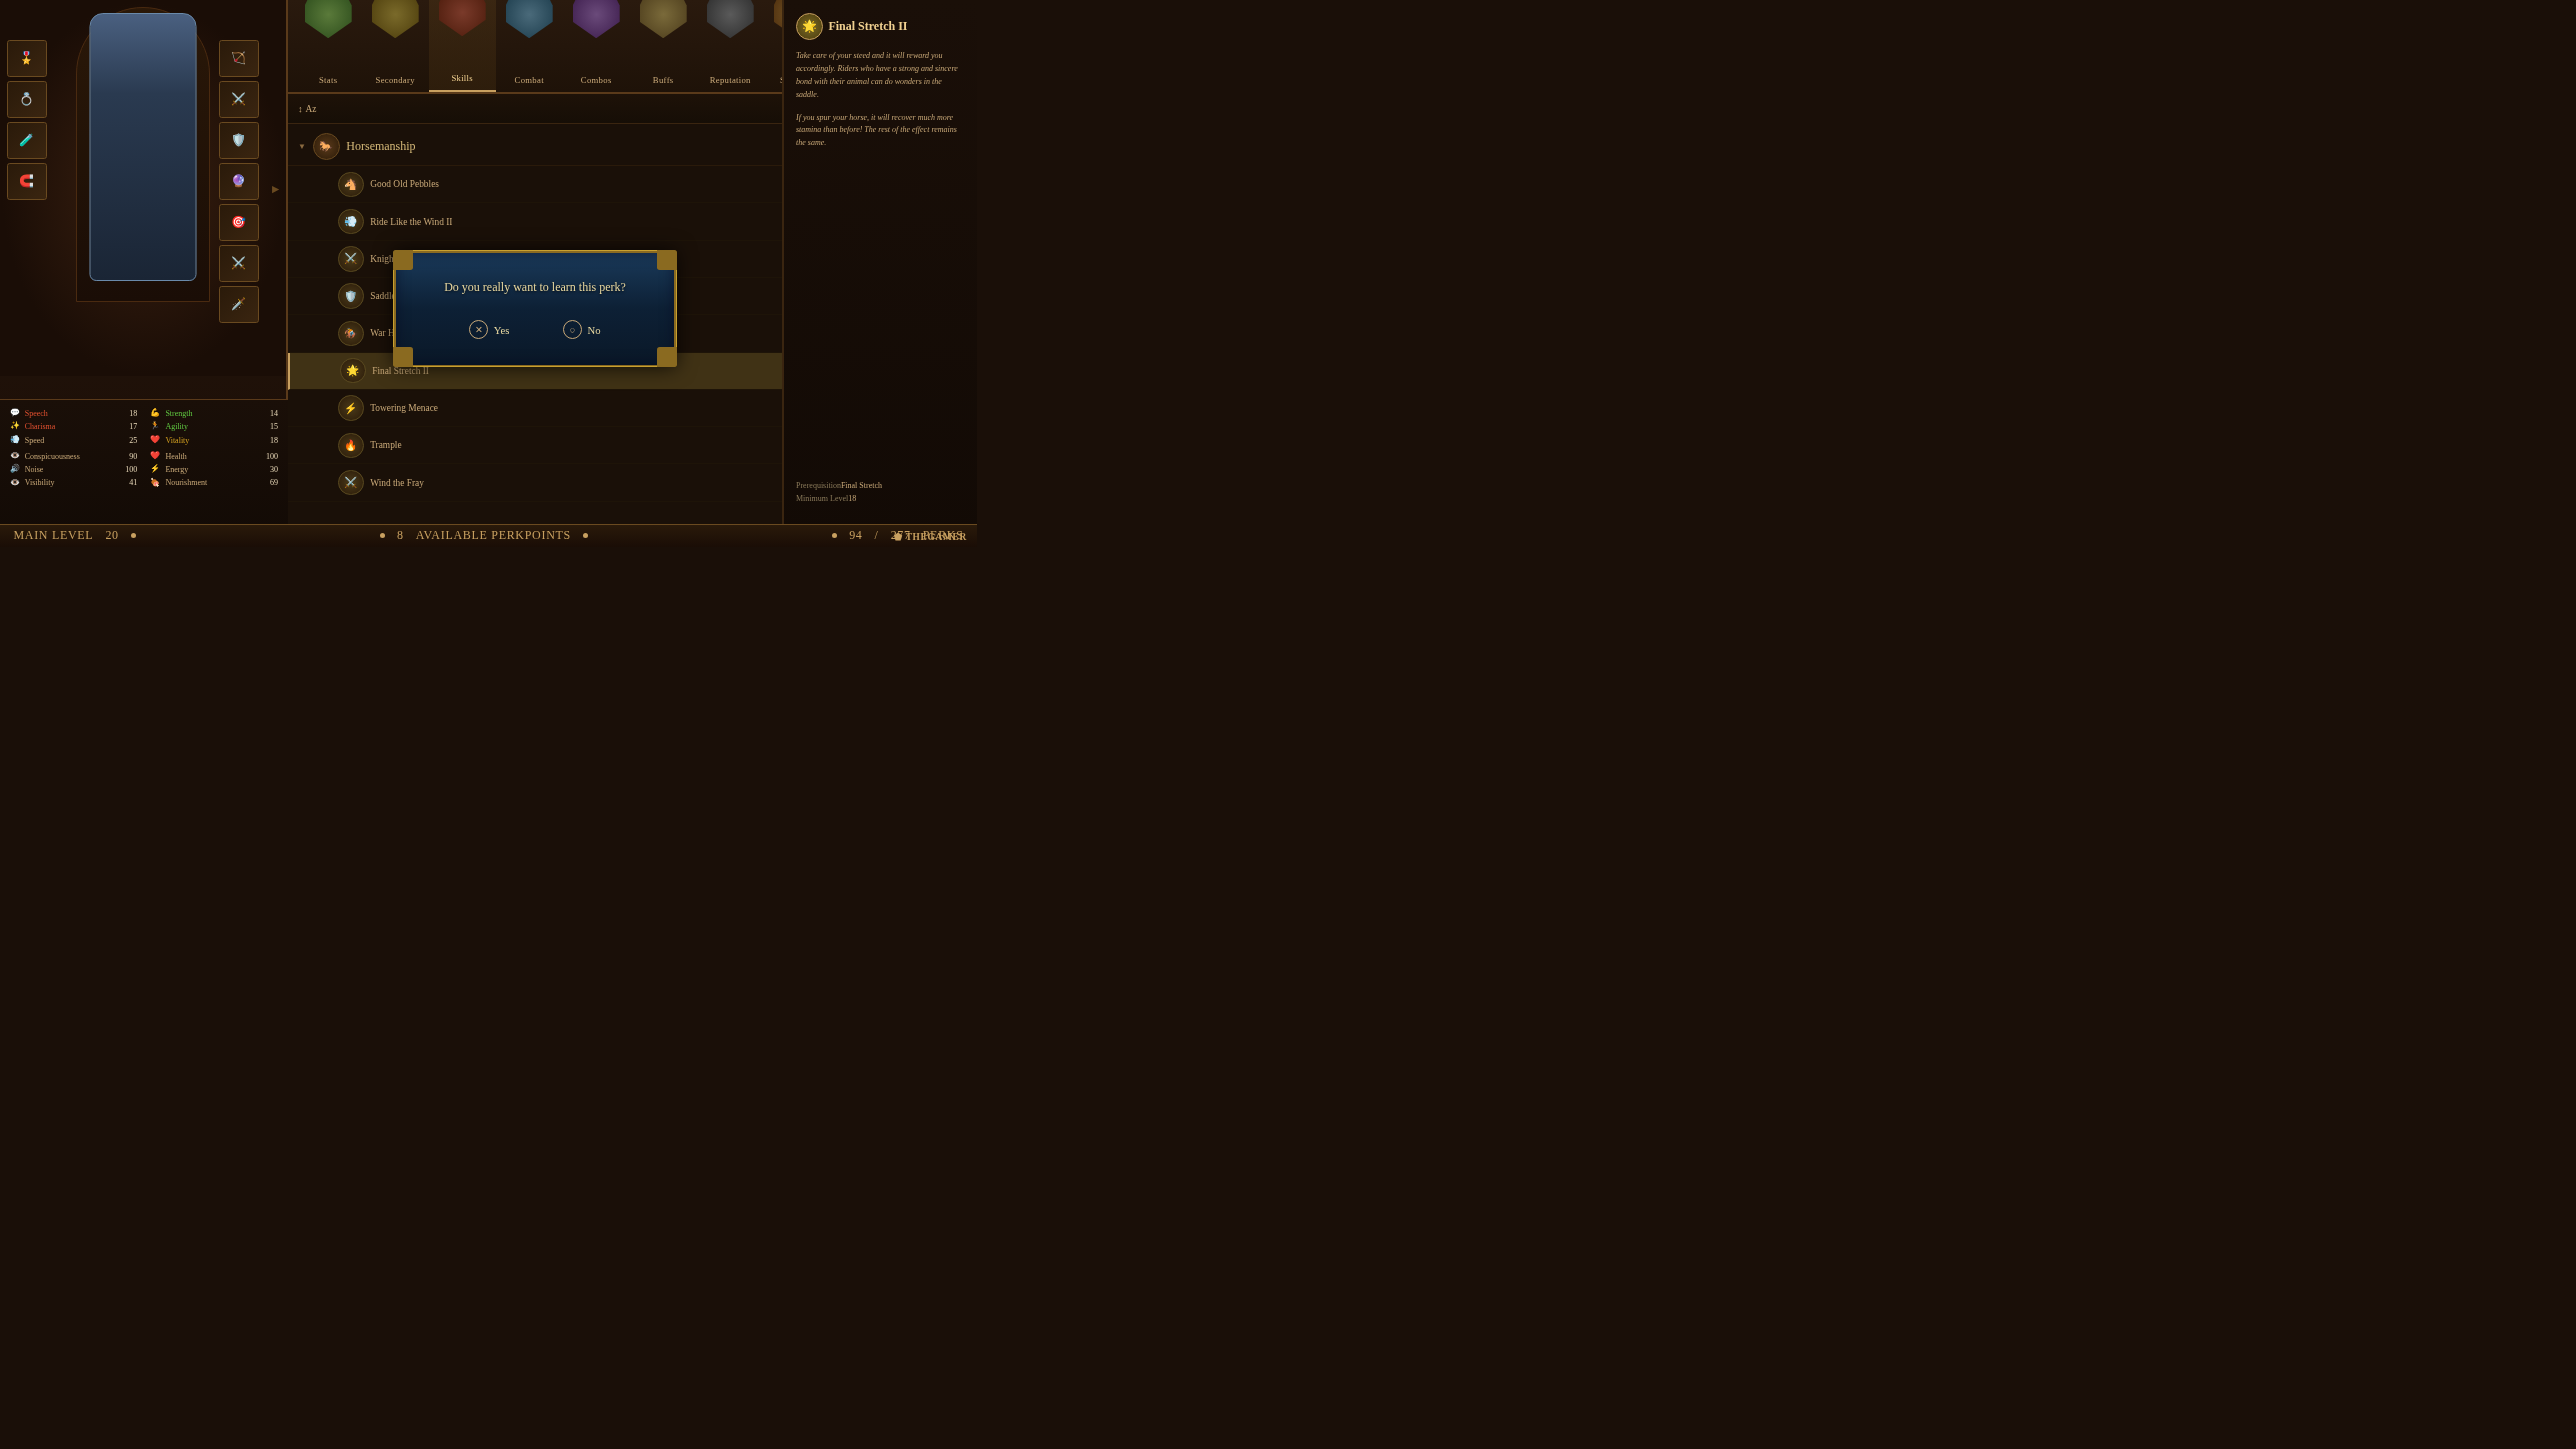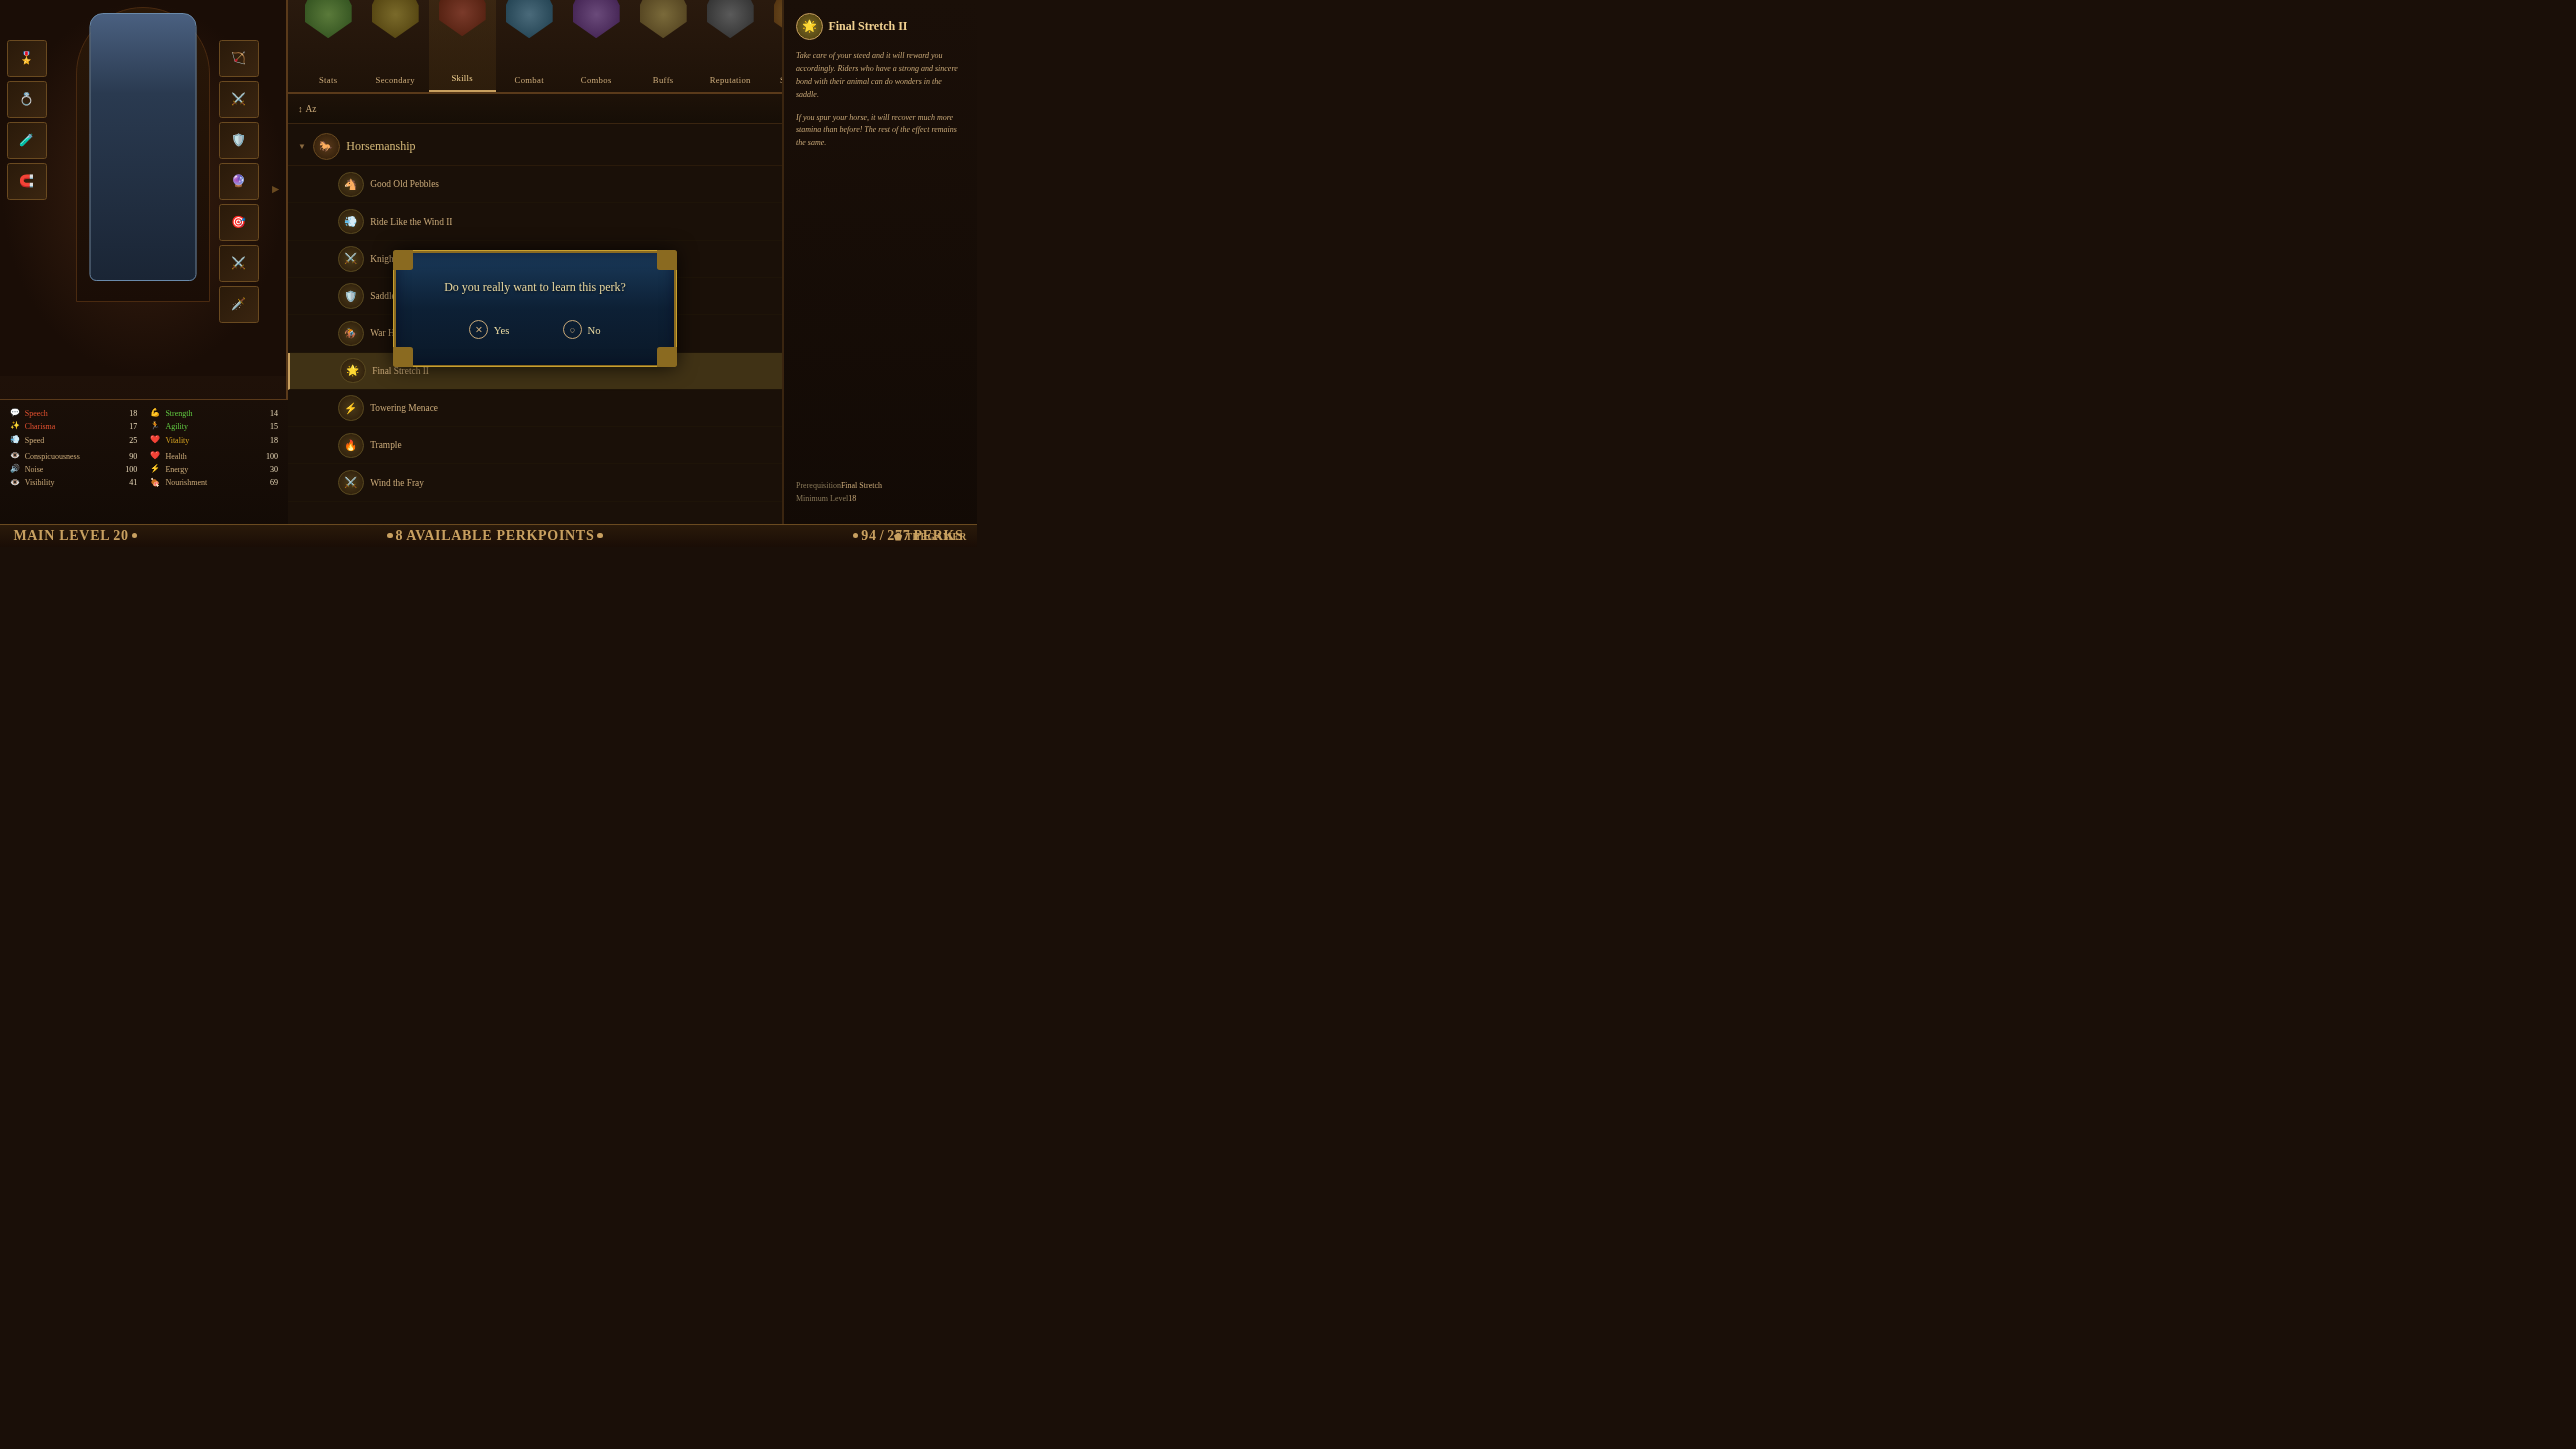--- a/index.html
+++ b/index.html
@@ -152,24 +152,24 @@
       display: flex;
       align-items: center;
       justify-content: space-between;
       padding: 0 13.4px;
       z-index: 10;
     }
 
     .bottom-section {
       display: flex;
       align-items: center;
-      gap: 3px;
+      gap: 12px;
       color: #c8a060;
-      font-size: 14px;
-      font-weight: bold;
+      font-size: 12px;
+      font-weight: normal;
       letter-spacing: 0.7px;
     }
 
     .bottom-dot {
       width: 5.4px;
       height: 5.4px;
       background: #c8a060;
       border-radius: 50%;
     }
 

